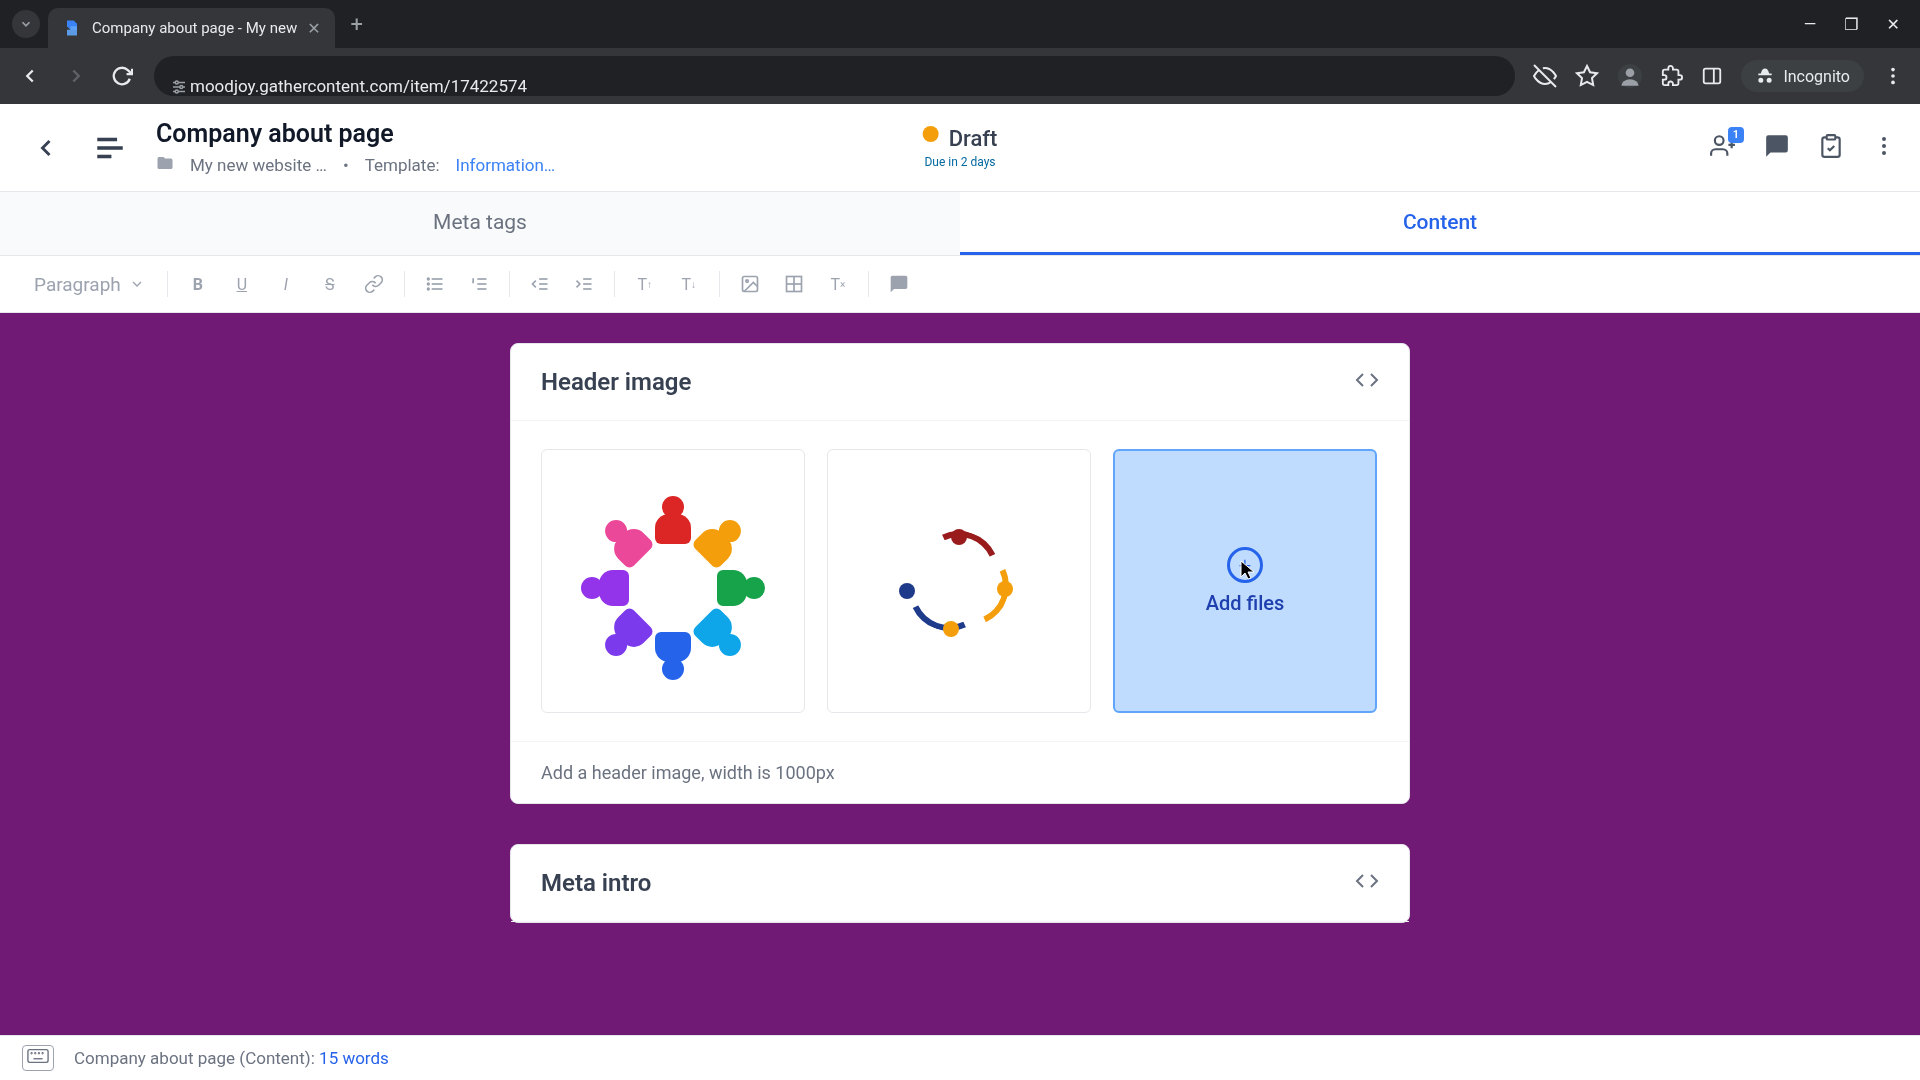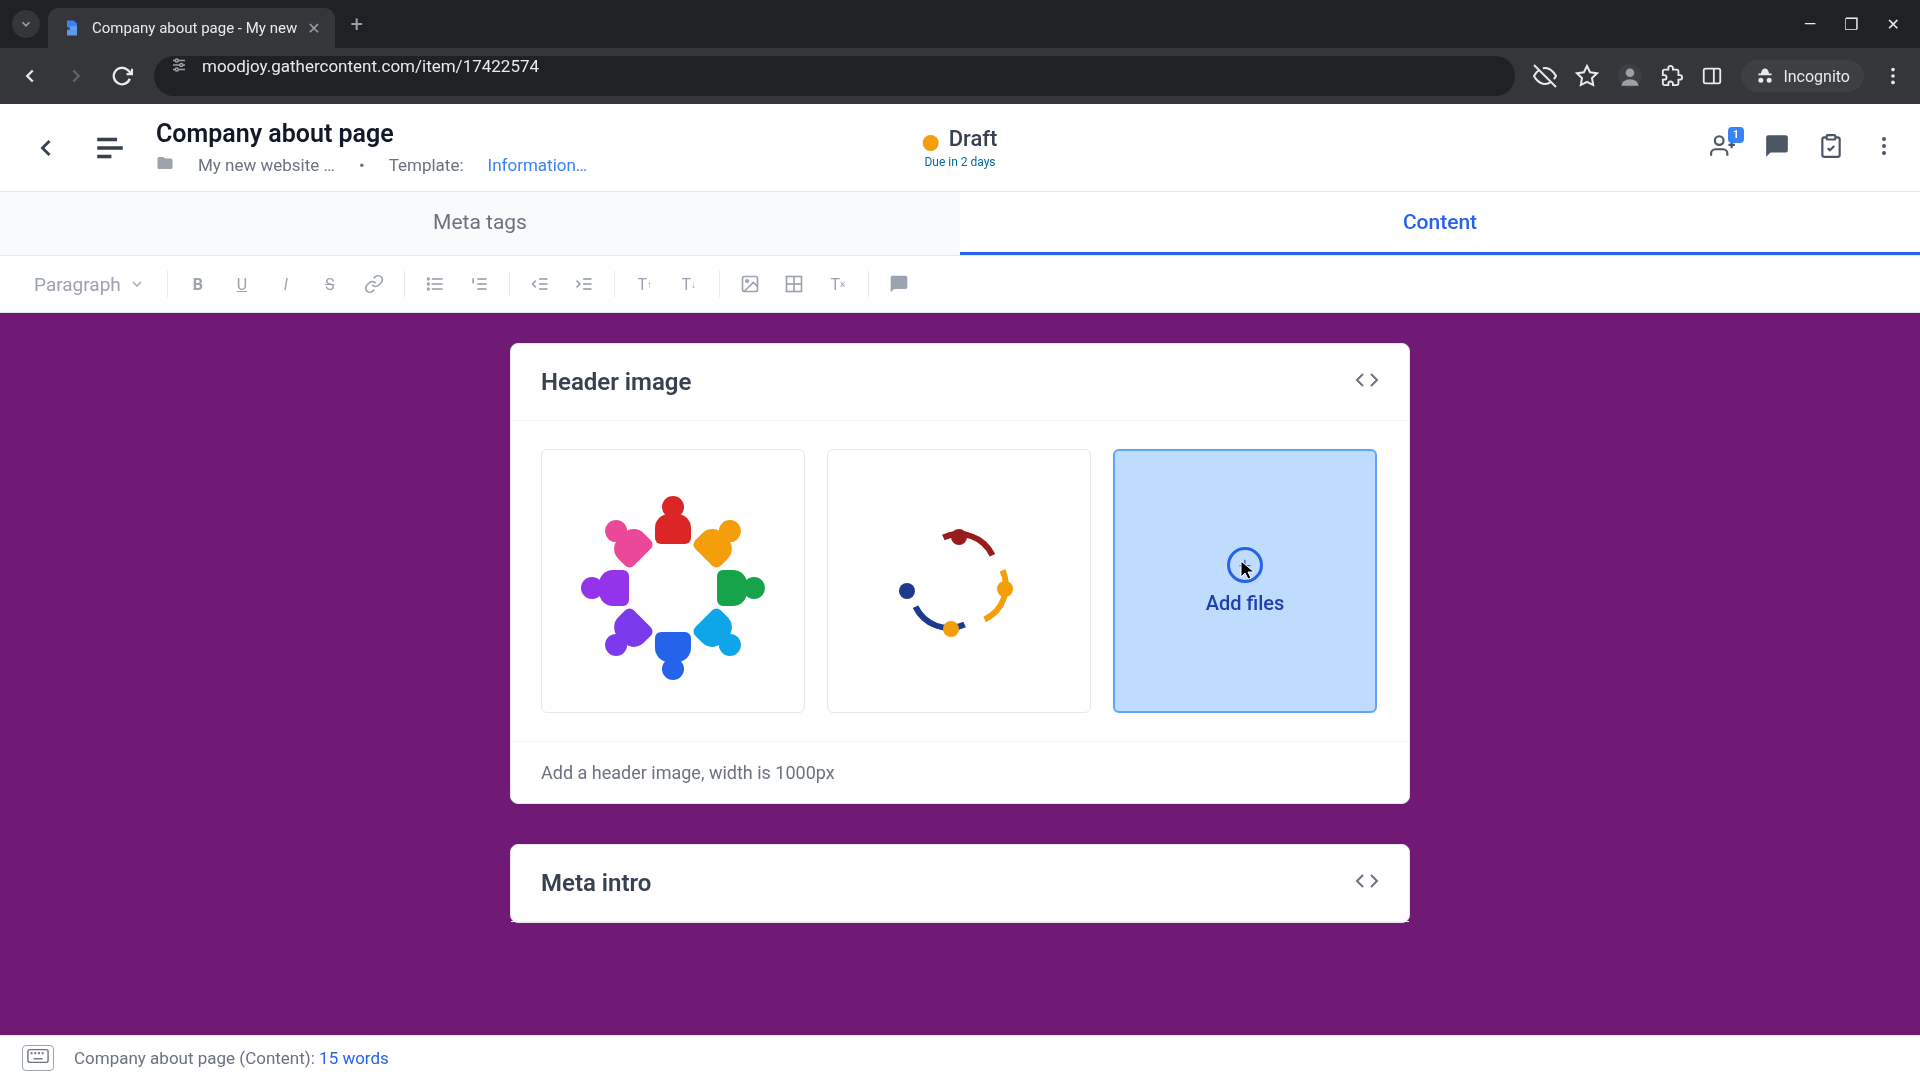--- a/index.html
+++ b/index.html
@@ -13,37 +13,37 @@
 .tab-favicon { width:20px; height:20px; }
 .tab-title { white-space:nowrap; overflow:hidden; text-overflow:ellipsis; flex:1; }
 .tab-close { color:#9aa0a6; cursor:pointer; font-size:16px; }
 .new-tab { color:#9aa0a6; font-size:22px; padding:4px 8px; cursor:pointer; }
 .window-controls { margin-left:auto; display:flex; gap:28px; color:#e8eaed; padding-right:8px; }
 .window-controls span { cursor:pointer; font-size:16px; }
 
 .addr-bar { display:flex; align-items:center; height:56px; padding:0 16px; gap:18px; background:#35363a; }
 .nav-btn { color:#e8eaed; cursor:pointer; display:flex; align-items:center; justify-content:center; width:28px; height:28px; }
 .nav-btn.disabled { color:#5f6368; }
-.url-field { flex:1; background:#202124; border-radius:24px; height:40px; display:flex; align-items:flex-start; padding:0 16px; gap:14px; color:#e8eaed; font-size:17px; }
+.url-field { flex:1; background:#202124; border-radius:24px; height:40px; display:flex; align-items:flex-end; padding:0 16px; gap:2px; color:#e8eaed; font-size:17px; }
 .url-icon { color:#9aa0a6; display:flex; }
 .addr-actions { display:flex; gap:18px; align-items:center; color:#e8eaed; }
 .addr-actions > * { cursor:pointer; display:flex; align-items:center; }
 .incognito-badge { background:#3c4043; border-radius:20px; padding:6px 14px; display:flex; gap:8px; font-size:16px; }
 
 
 .app-header { display:flex; align-items:center; height:88px; padding:0 24px; border-bottom:1px solid #e5e7eb; background:#fff; }
 .back-btn { width:44px; height:44px; display:flex; align-items:center; justify-content:center; cursor:pointer; color:#374151; }
 .menu-btn { width:44px; height:44px; display:flex; align-items:center; justify-content:center; cursor:pointer; margin-left:20px; margin-right:24px; }
 .title-block { display:flex; flex-direction:column; gap:6px; }
 .page-title { font-size:25px; font-weight:600; color:#111827; }
-.breadcrumb { display:flex; align-items:center; gap:24px; font-size:17px; color:#6b7280; }
+.breadcrumb { display:flex; align-items:center; gap:16px; font-size:17px; color:#6b7280; }
 .breadcrumb .folder-icon { color:#9ca3af; }
 .bc-link { color:#3b82f6; }
 .status-center { position:absolute; left:50%; transform:translateX(-50%); display:flex; flex-direction:column; align-items:center; gap:4px; }
-.status-row { display:flex; align-items:flex-end; gap:10px; font-size:22px; font-weight:500; color:#374151; }
+.status-row { display:flex; align-items:flex-start; gap:10px; font-size:22px; font-weight:500; color:#374151; }
 .status-dot { width:16px; height:16px; border-radius:50%; background:#f59e0b; }
 .due-text { font-size:12px; color:#0369a1; }
 .header-actions { margin-left:auto; display:flex; gap:28px; align-items:center; color:#4b5563; }
 .header-actions > * { cursor:pointer; position:relative; }
 .badge { position:absolute; top:-6px; right:-8px; background:#3b82f6; color:#fff; font-size:11px; width:16px; height:16px; border-radius:4px; display:flex; align-items:center; justify-content:center; font-weight:600; }
 
 
 .tabs-row { display:flex; border-bottom:1px solid #e5e7eb; background:#f9fafb; }
 .tab-item { flex:1; text-align:center; padding:18px 0; font-size:21px; color:#6b7280; cursor:pointer; }
 .tab-item.active { color:#2563eb; background:#fff; border-bottom:3px solid #2563eb; font-weight:500; }

